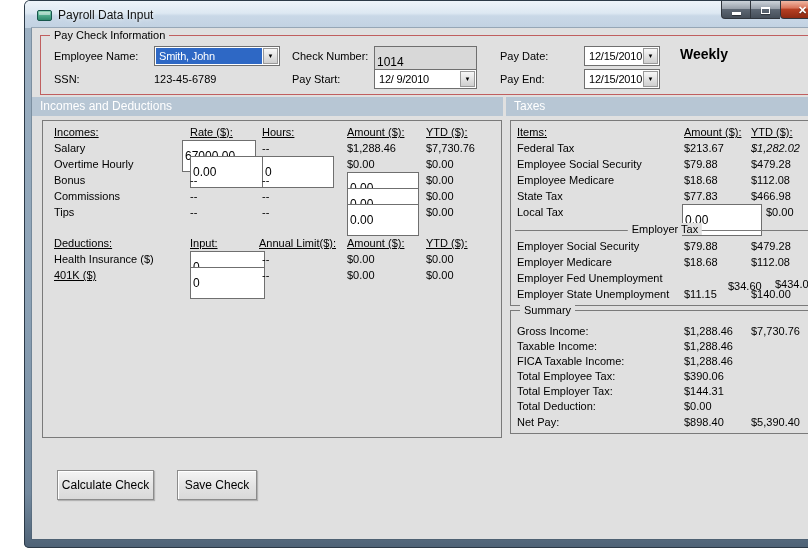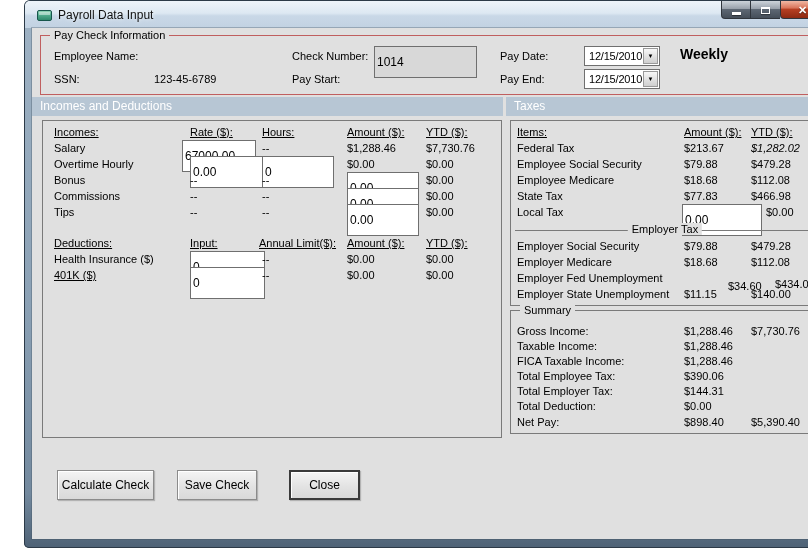--- a/index.html
+++ b/index.html
@@ -85,32 +85,40 @@
         <span class="glyph-close">✕</span>
       </div>
   </div>
 
   <div class="client"></div>
 
   <div class="fieldset red" style="left:16px;top:35px;width:776px;height:60px;"></div>
   <span class="legend" style="left:26px;top:29px;">Pay Check Information</span>
 
   <span class="t" style="left:30px;top:50px;">Employee Name:</span>
+  <div class="combo" style="left:130px;top:46px;width:126px;">
+    <span class="val sel">Smith, John</span>
+    <span class="dd">▼</span>
+  </div>
   <span class="t" style="left:268px;top:50px;">Check Number:</span>
   <input class="txt-input ro" style="left: 350px; top: 46px; width: 103px; height: 19px;" readonly="" value="1014">
   <span class="t" style="left:476px;top:50px;">Pay Date:</span>
   <div class="combo" style="left:560px;top:46px;width:76px;">
     <span class="val">12/15/2010</span>
     <span class="dd">▼</span>
   </div>
   <span class="t b" style="left:656px;top:46px;font-size:14px;">Weekly</span>
 
   <span class="t" style="left:30px;top:73px;">SSN:</span>
   <span class="t" style="left:130px;top:73px;">123-45-6789</span>
   <span class="t" style="left:268px;top:73px;">Pay Start:</span>
+  <div class="combo" style="left:350px;top:69px;width:103px;">
+    <span class="val">12/ 9/2010</span>
+    <span class="dd">▼</span>
+  </div>
   <span class="t" style="left:476px;top:73px;">Pay End:</span>
   <div class="combo" style="left:560px;top:69px;width:76px;">
     <span class="val">12/15/2010</span>
     <span class="dd">▼</span>
   </div>
 
   <div class="bar" style="left:482px;top:97px;width:315px;">Taxes</div>
   <div class="bar" style="left:8px;top:97px;width:471px;">Incomes and Deductions</div>
 
   <div class="box" style="left:18px;top:120px;width:460px;height:318px;"></div>
@@ -220,16 +228,15 @@
   <span class="t" style="left:493px;top:385px;">Total Employer Tax:</span>
   <span class="t" style="left:660px;top:385px;">$144.31</span>
   <span class="t" style="left:493px;top:400px;">Total Deduction:</span>
   <span class="t" style="left:660px;top:400px;">$0.00</span>
   <span class="t" style="left:493px;top:416px;">Net Pay:</span>
   <span class="t" style="left:660px;top:416px;">$898.40</span>
   <span class="t" style="left:727px;top:416px;">$5,390.40</span>
 
   <button class="pushbtn" style="left:153px;top:470px;width:80px;">Save Check</button>
   <button class="pushbtn" style="left:33px;top:470px;width:97px;">Calculate Check</button>
-  <button class="pushbtn default" style="left:265px;top:470px;width:71px;">Close</button>
 
   <div class="frame-shade-right"></div>
 </div>
 
 </body></html>

